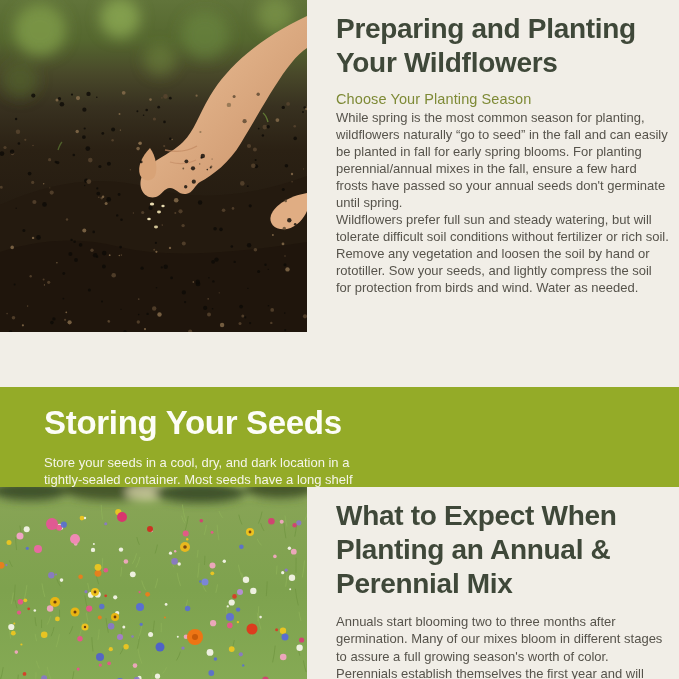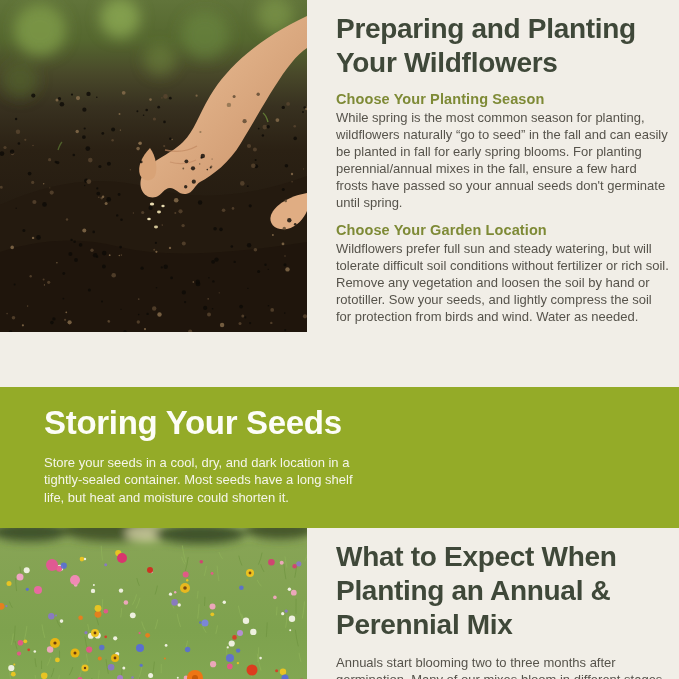--- a/index.html
+++ b/index.html
@@ -13,28 +13,28 @@
   .top-row{ height:387px; }
   .bottom-row{ height:206px; }
   .photo{ width:307px; height:100%; flex:0 0 307px; overflow:hidden; position:relative; }
   .photo svg{ display:block; }
   .panel{ flex:1; padding:12px 12px 0 29px; }
   .h-big{
     font-size:28px; font-weight:bold; color:#3f4839; line-height:1.22;
     letter-spacing:-0.3px; width:336px; margin-bottom:8px;
   }
   .sub-head{
-    font-size:14.5px; font-weight:bold; color:#7e8a36;
+    font-size:14.5px; font-weight:normal; color:#7e8a36;
     margin-top:11px; margin-bottom:2px; letter-spacing:0.1px;
   }
   .body-txt{
     font-size:13px; line-height:1.31; color:#56534b; width:334px;
   }
   .band{
-    height:141px; background:#94ab28; position:relative;
+    height:100px; background:#94ab28; position:relative;
   }
   .band-text{ position:absolute; left:44px; top:17px; width:332px; }
   .band-title{
     font-size:33px; font-weight:bold; color:#fdfdf7; letter-spacing:-0.3px;
   }
   .band-body{
     margin-top:12px; font-size:13px; line-height:1.34; color:#f5f5ea; width:330px;
   }
   .jars{ position:absolute; left:378px; top:340px; width:272px; height:126px; }
   .bottom-row .h-big{ margin-bottom:12px; }
@@ -341,21 +341,20 @@
           </g>
       </svg>
     </div>
     <div class="panel">
       <div class="h-big">Preparing and Planting Your Wildflowers</div>
       <div>
         <div class="sub-head">Choose Your Planting Season</div>
         <div class="body-txt">While spring is the most common season for planting, wildflowers naturally “go to seed” in the fall and can easily be planted in fall for early spring blooms. For planting perennial/annual mixes in the fall, ensure a few hard frosts have passed so your annual seeds don't germinate until spring.</div>
       </div>
       <div>
-        <div class="sub-head">Choose Your Garden Location</div>
         <div class="body-txt">Wildflowers prefer full sun and steady watering, but will tolerate difficult soil conditions without fertilizer or rich soil.</div>
       </div>
       <div>
         <div class="body-txt">Remove any vegetation and loosen the soil by hand or rototiller. Sow your seeds, and lightly compress the soil for protection from birds and wind. Water as needed.</div>
       </div>
     </div>
   </div>
 
   <div class="band">
     <div class="band-text">

